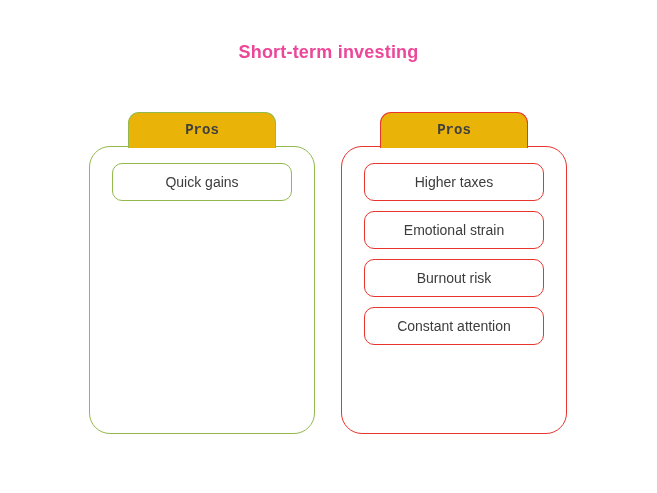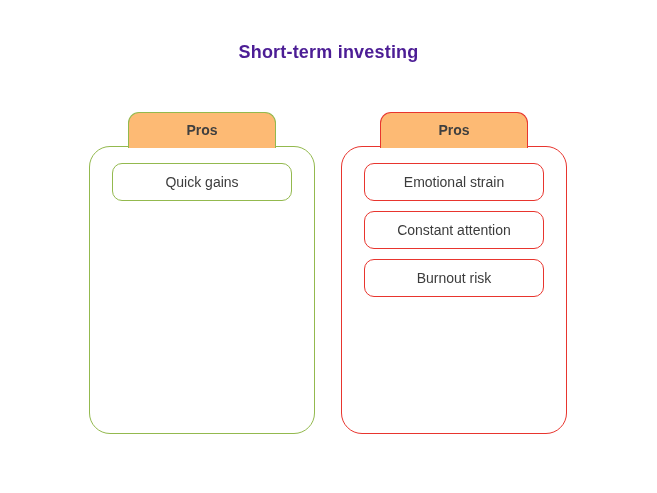--- a/index.html
+++ b/index.html
@@ -20,21 +20,21 @@
     background: #ffffff;
   }
   .page-title {
     position: absolute;
     top: 42px;
     left: 0;
     width: 657px;
     text-align: center;
     font-size: 18px;
     font-weight: bold;
-    color: #4c1d95;
+    color: #ec4899;
     letter-spacing: 0.2px;
   }
 
   
   .column {
     position: absolute;
     top: 112px;
     width: 226px;
   }
   .column-pros { left: 89px; }
@@ -44,24 +44,25 @@
   .tab-header {
     position: relative;
     z-index: 3;
     width: 148px;
     margin: 0 auto;
     height: 36px;
     box-sizing: border-box;
     border: 1.6px solid #93b94e;
     border-bottom: none;
     border-radius: 11px 11px 0 0;
-    background: #fdba74;
+    background: #eab308;
     display: flex;
     align-items: center;
     justify-content: center;
+    font-family: Liberation Mono, monospace;
   }
   .column-cons .tab-header {
     border-color: #e8352e;
   }
   .tab-label {
     font-size: 14px;
     font-weight: bold;
     color: #3f3f3f;
     line-height: 1;
     position: relative;
@@ -144,25 +145,28 @@
   </div>
 
   <div class="column column-cons">
     <div class="tab-header">
       <span class="tab-label">Pros</span>
     </div>
     <div class="tab-mask"></div>
     <div class="panel">
       <div class="item-list">
         <div class="item">
+          <span>Higher taxes</span>
+        </div>
+        <div class="item">
           <span>Emotional strain</span>
         </div>
         <div class="item">
-          <span>Constant attention</span>
+          <span>Burnout risk</span>
         </div>
         <div class="item">
-          <span>Burnout risk</span>
+          <span>Constant attention</span>
         </div>
       </div>
     </div>
   </div>
 
 </div>
 
 </body></html>

